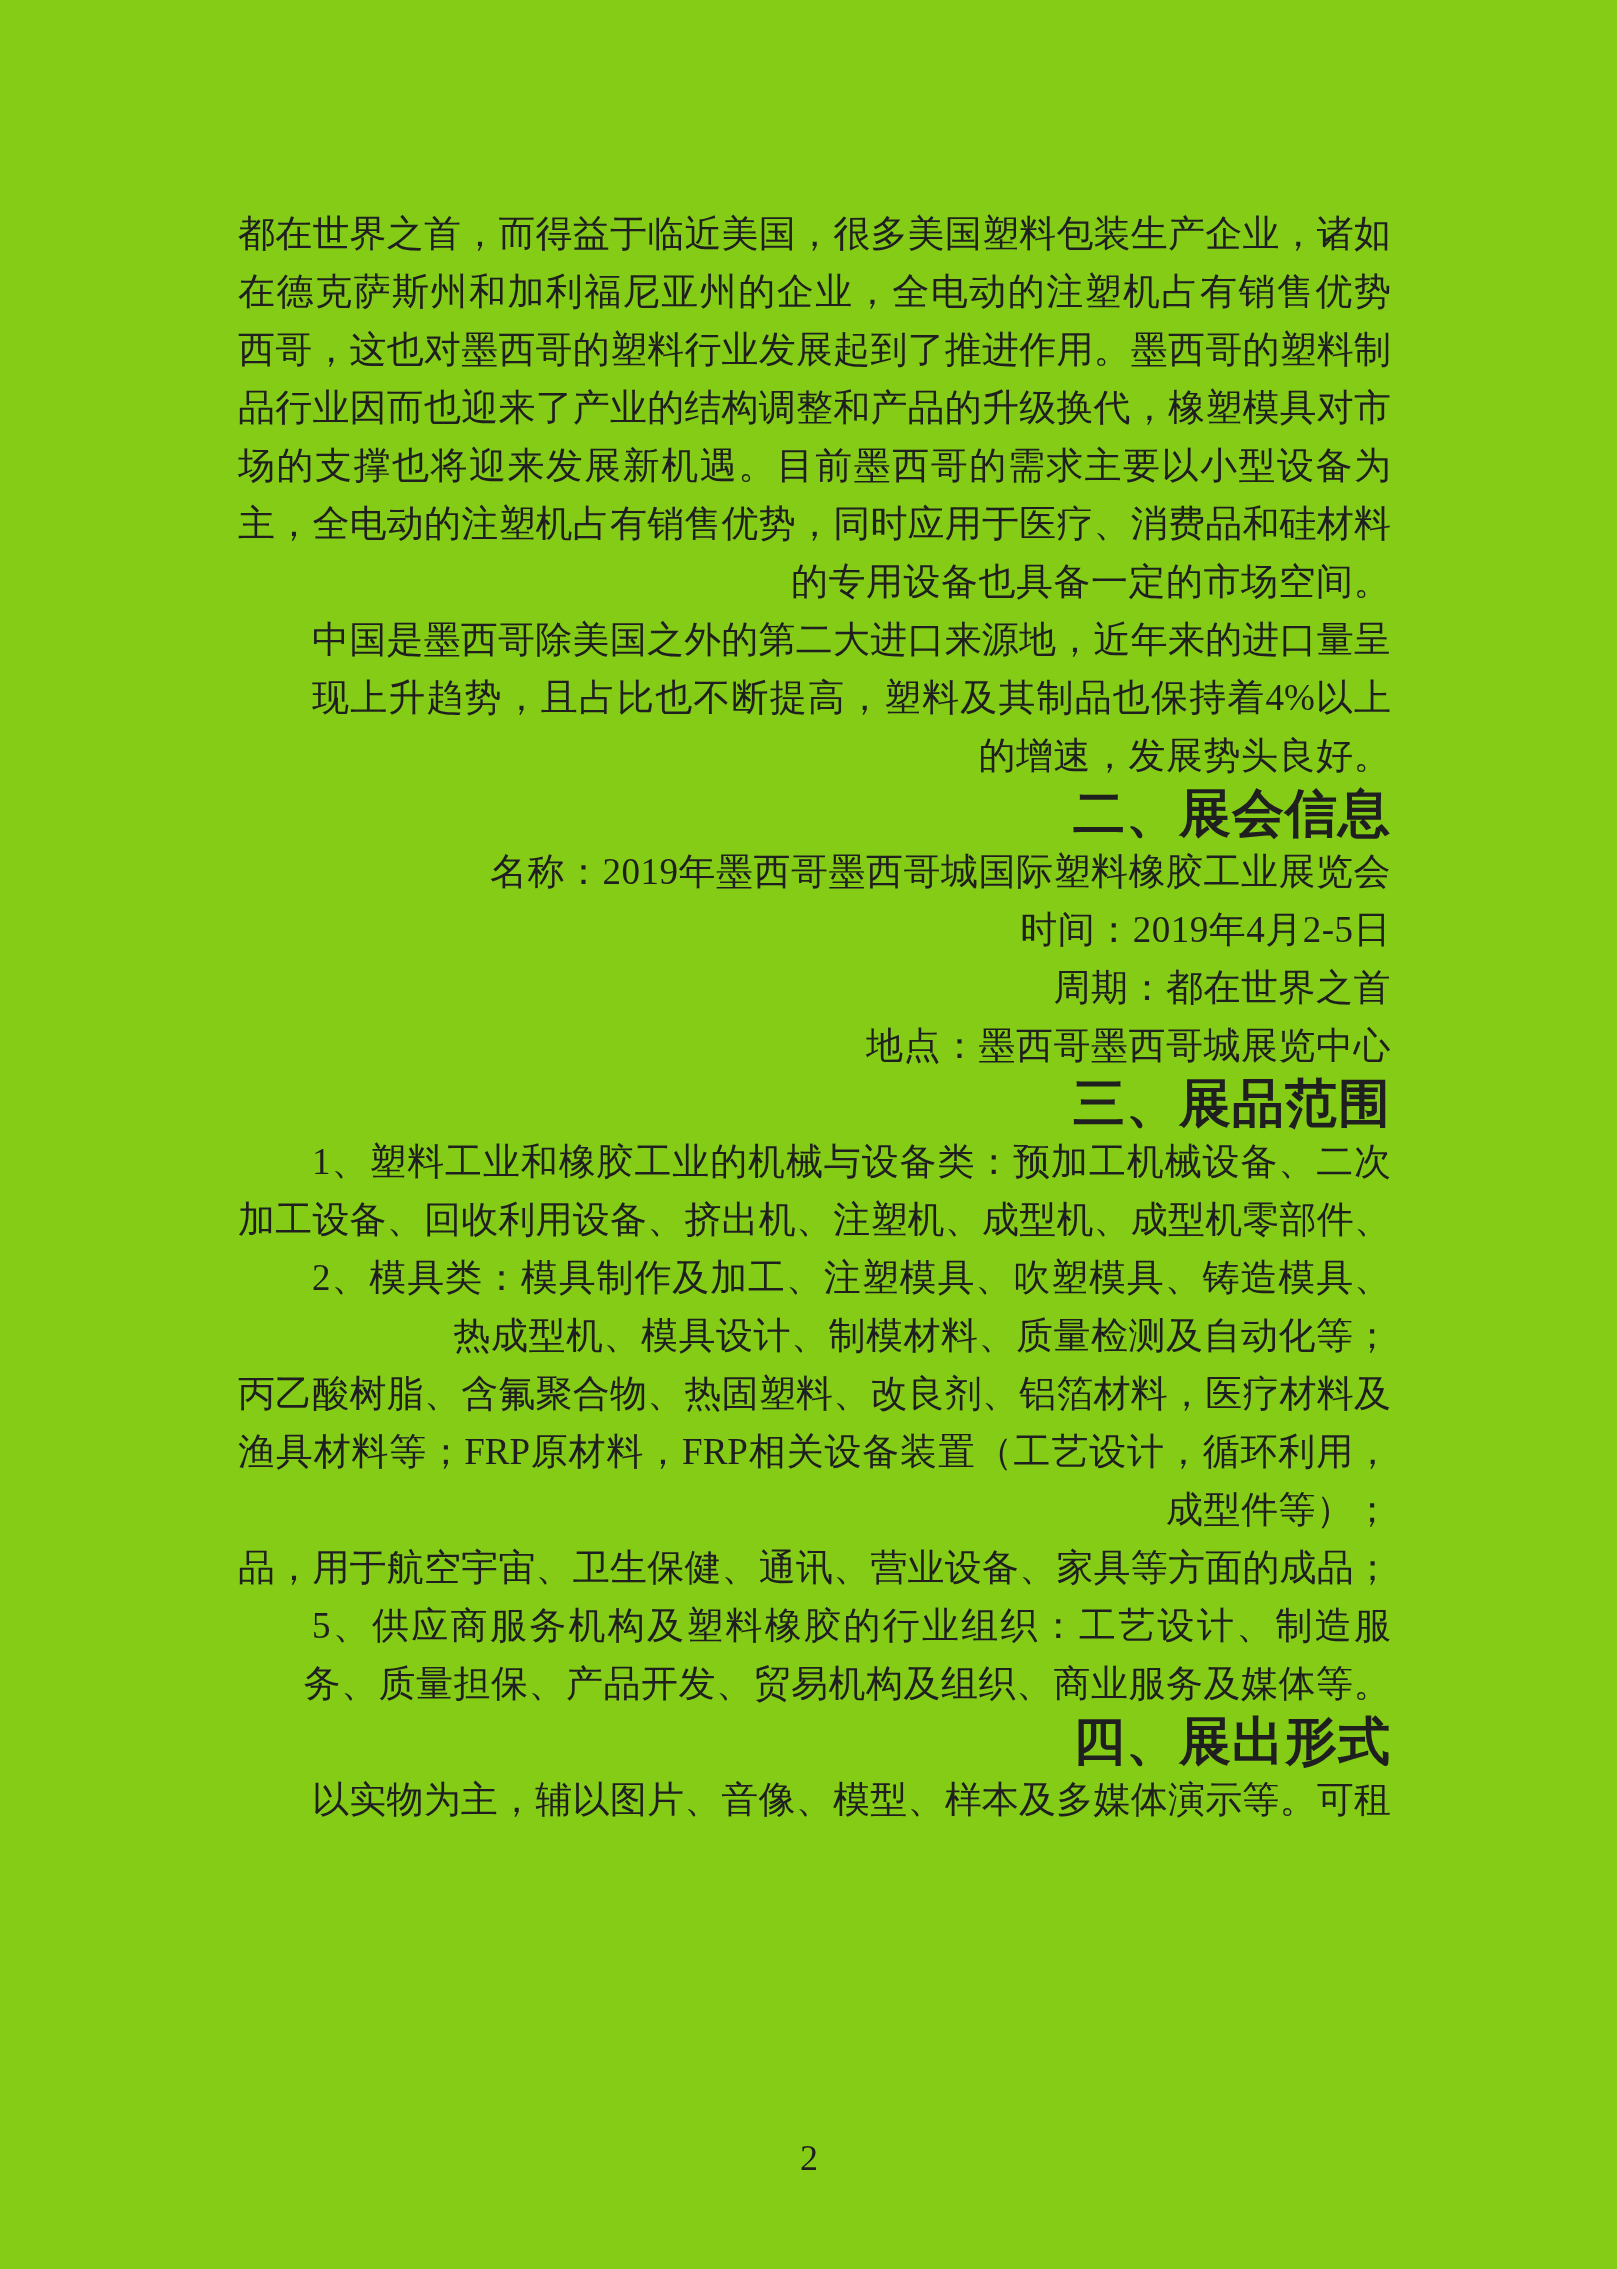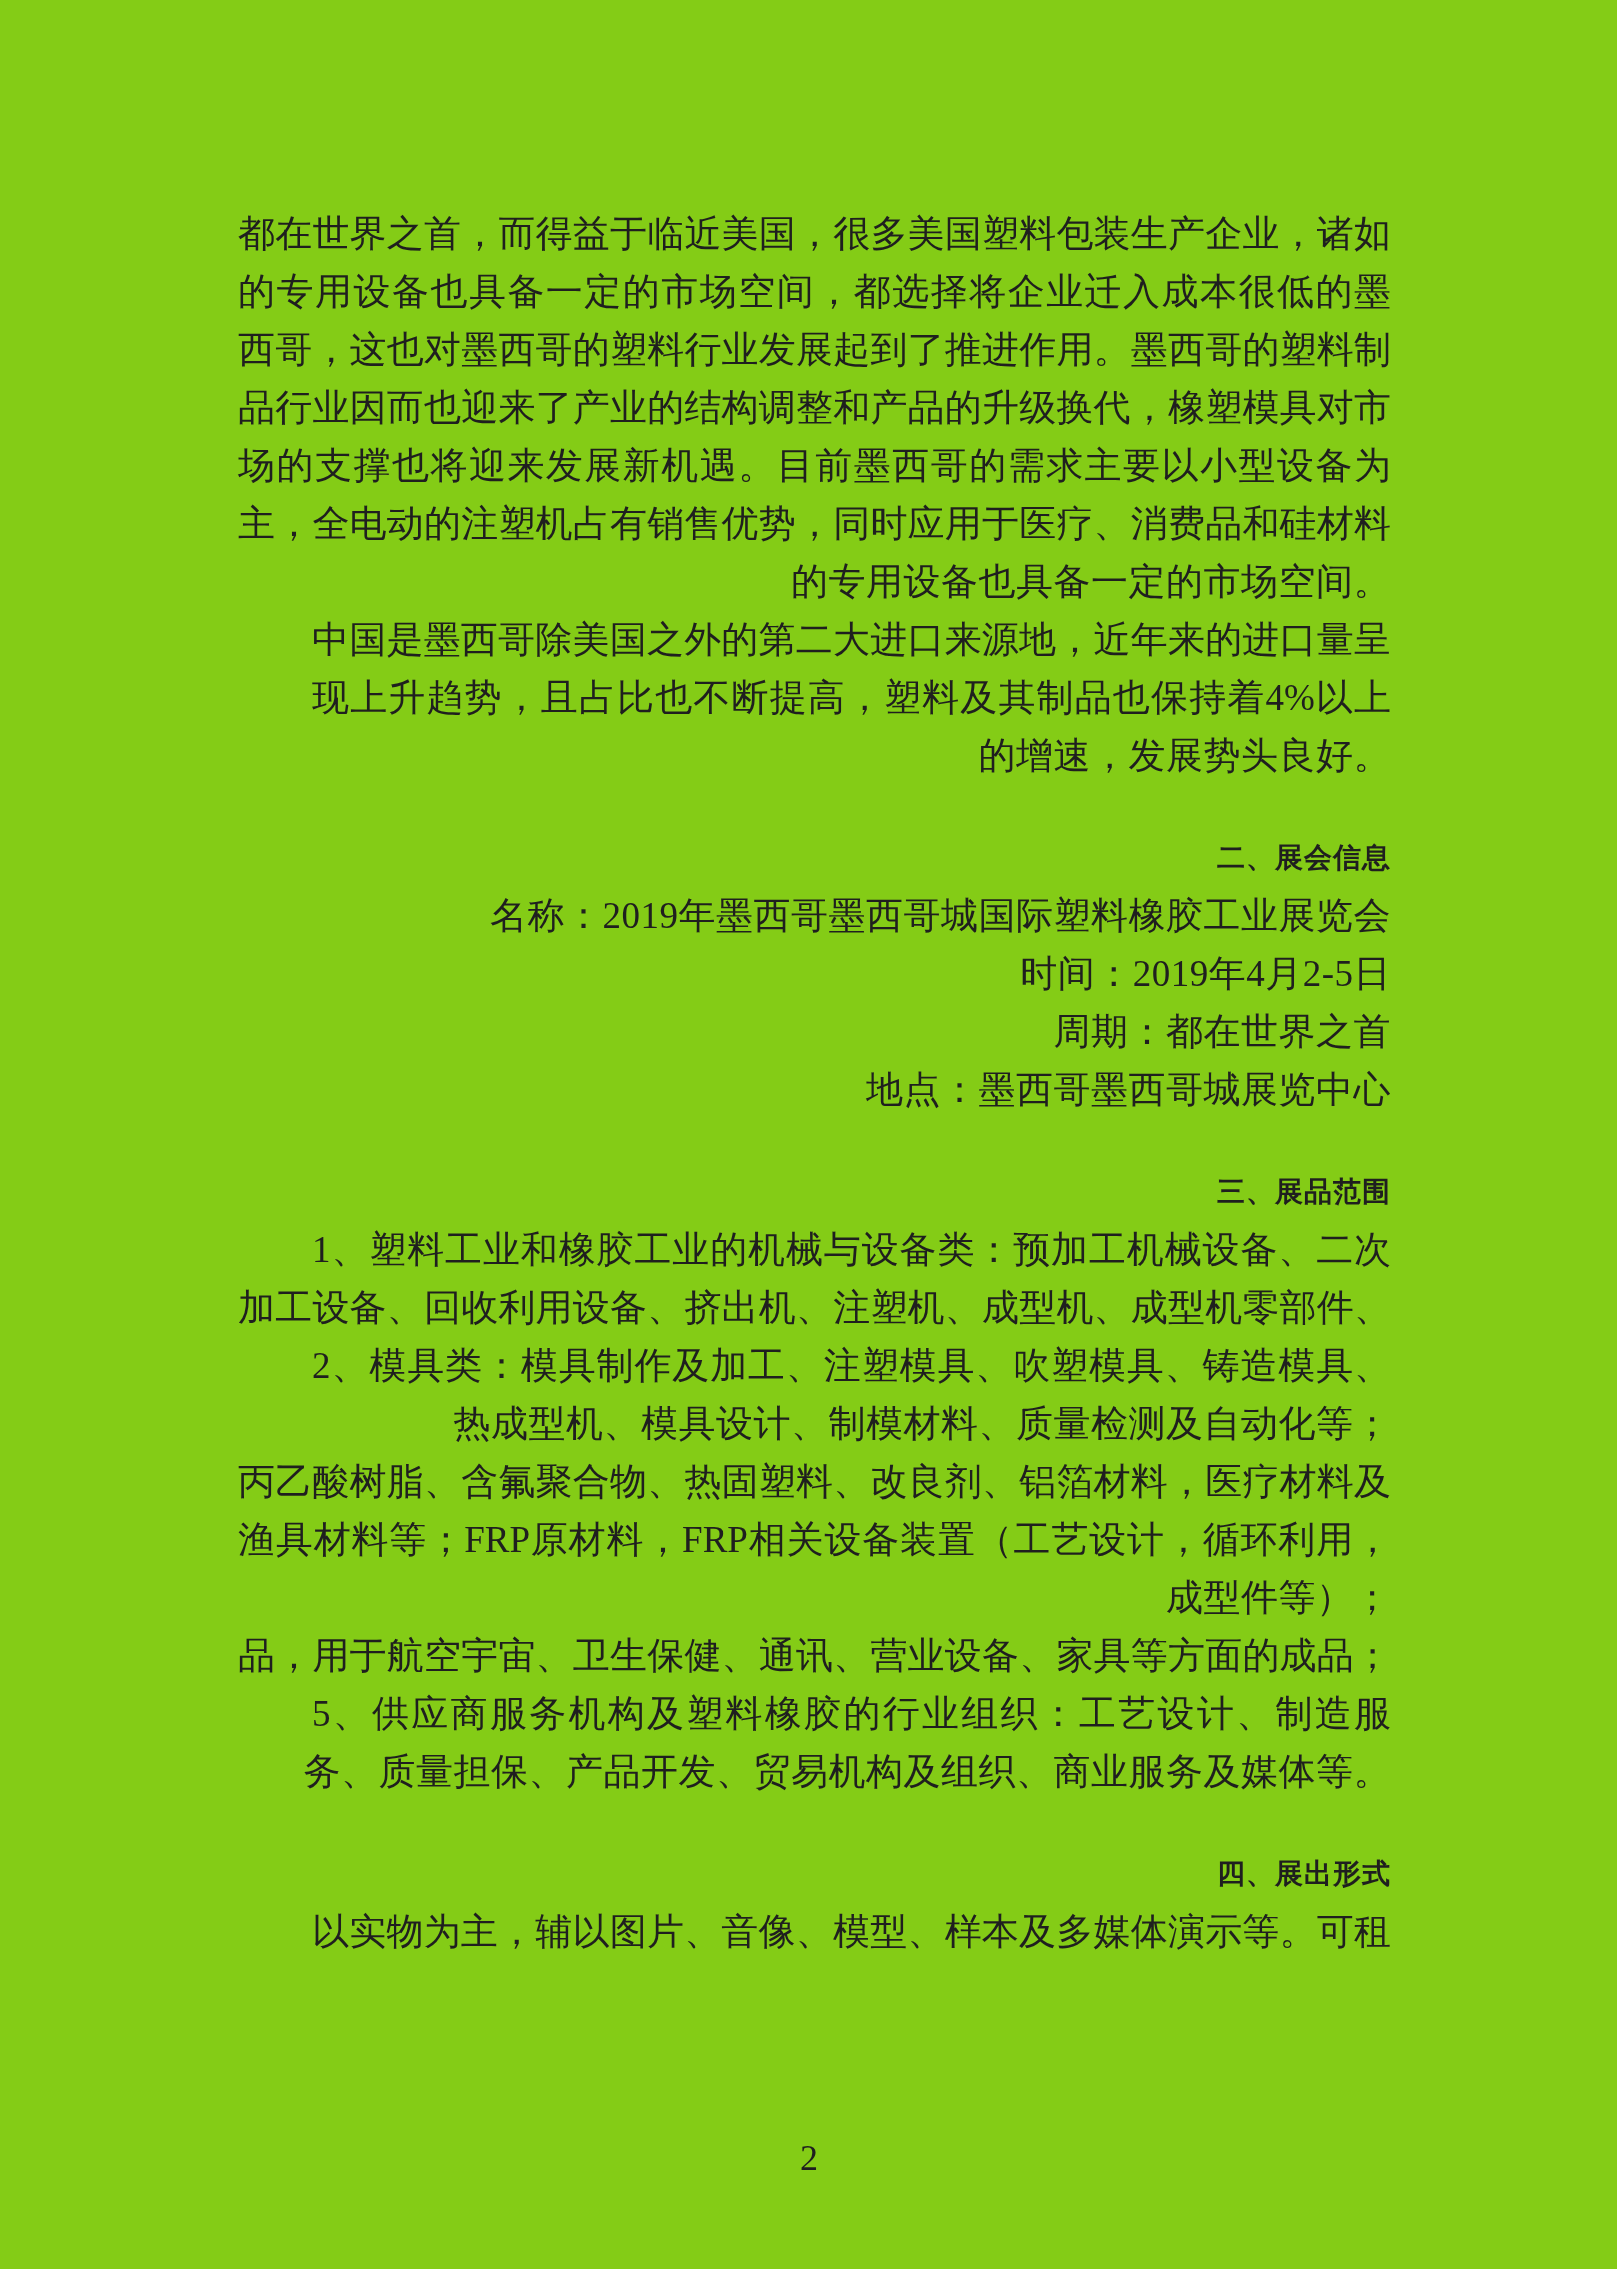--- a/index.html
+++ b/index.html
@@ -35,42 +35,41 @@
     text-align: justify;
     text-align-last: justify;
     letter-spacing: 0;
   }
   .line.indent {
     text-indent: 74px;
   }
   .line.heading {
     font-family: Liberation Serif, serif;
     font-weight: 700;
-    font-size: 28px;
+    font-size: 52px;
     letter-spacing: 1px;
-    margin-top: 44px;
   }
   .page-number {
     position: absolute;
     left: 0;
     top: 2129px;
     width: 100%;
     text-align: center;
     font-size: 36px;
     line-height: 59px;
     color: #1f1f1f;
   }
 </style>
 </head>
 <body>
 
 <div class="page">
   <div class="text-block">
     <div class="line justify">都在世界之首，而得益于临近美国，很多美国塑料包装生产企业，诸如</div>
-    <div class="line justify">的专用设备也具备一定的市场空间，都选择将企业迁入成本很低的墨</div>
+    <div class="line justify">在德克萨斯州和加利福尼亚州的企业，全电动的注塑机占有销售优势</div>
     <div class="line justify">西哥，这也对墨西哥的塑料行业发展起到了推进作用。墨西哥的塑料制</div>
     <div class="line justify">品行业因而也迎来了产业的结构调整和产品的升级换代，橡塑模具对市</div>
     <div class="line justify">场的支撑也将迎来发展新机遇。目前墨西哥的需求主要以小型设备为</div>
     <div class="line justify">主，全电动的注塑机占有销售优势，同时应用于医疗、消费品和硅材料</div>
     <div class="line">的专用设备也具备一定的市场空间。</div>
     <div class="line indent justify">中国是墨西哥除美国之外的第二大进口来源地，近年来的进口量呈</div>
     <div class="line indent justify">现上升趋势，且占比也不断提高，塑料及其制品也保持着4%以上</div>
     <div class="line">的增速，发展势头良好。</div>
     <div class="line indent heading">二、展会信息</div>
     <div class="line indent">名称：2019年墨西哥墨西哥城国际塑料橡胶工业展览会</div>

